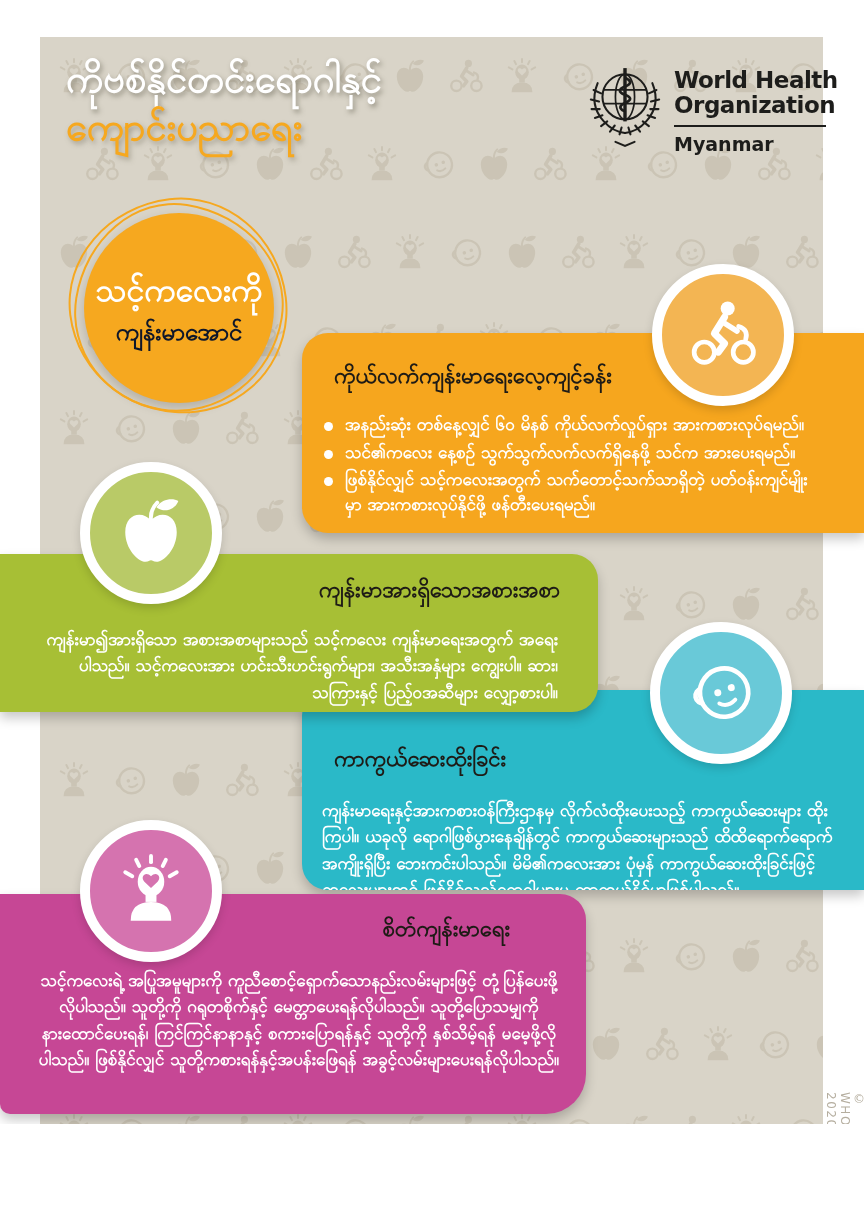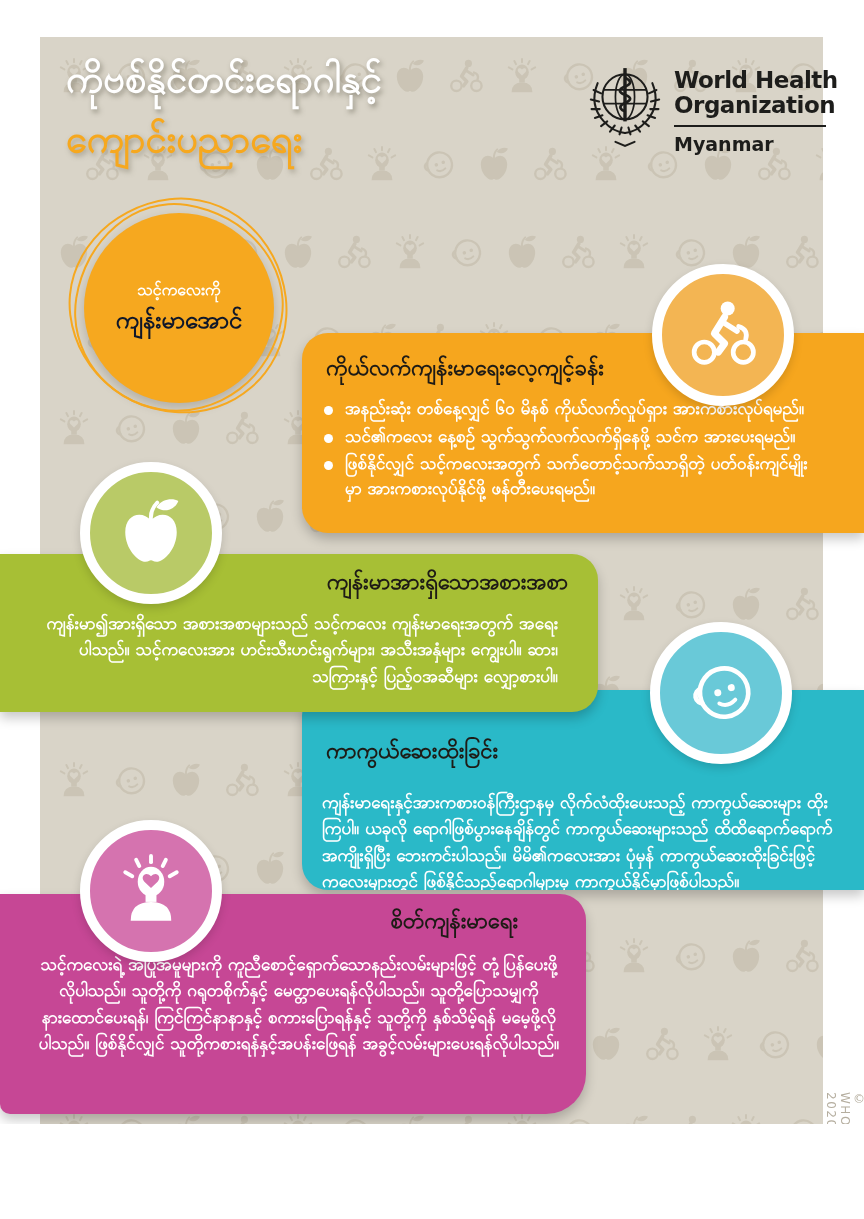--- a/index.html
+++ b/index.html
@@ -5,44 +5,44 @@
   html,body{margin:0;padding:0;background:#fff;}
   .canvas{position:relative;width:864px;height:1124px;background:#ffffff;overflow:hidden;
           font-family:"DejaVu Sans","Liberation Sans",sans-serif;}
   
   .poster-bg{position:absolute;left:40px;top:37px;width:783px;height:1141px;background:#d9d4c8;overflow:hidden;}
   .pattern{position:absolute;left:0;top:0;width:783px;height:1141px;color:#c4bdac;opacity:.65;--hole:#d9d4c8;}
 
   
   .title{position:absolute;left:66px;top:58px;z-index:4;line-height:1.15;}
   .title .t1{font-size:38px;font-weight:bold;color:#ffffff;text-shadow:2px 3px 5px rgba(90,85,70,.55);}
-  .title .t2{font-size:38px;font-weight:bold;color:#f6a81f;margin-top:16px;text-shadow:2px 3px 5px rgba(120,113,95,.5);}
+  .title .t2{font-size:38px;font-weight:bold;color:#f6a81f;margin-top:4px;text-shadow:2px 3px 5px rgba(120,113,95,.5);}
 
   
   .who{position:absolute;left:584px;top:62px;z-index:4;display:flex;align-items:flex-start;color:#1d1d1b;}
   .who .emblem{width:82px;height:86px;flex:0 0 auto;}
   .who .wtxt{margin-left:8px;padding-top:6px;}
   .who .org{font-size:23px;font-weight:bold;line-height:1.08;letter-spacing:-.5px;}
   .who .rule{height:2px;background:#1d1d1b;margin:7px 0 6px 0;width:152px;}
   .who .country{font-size:19px;font-weight:bold;}
 
   
   .badge{position:absolute;left:84px;top:213px;width:190px;height:190px;background:#f6a81f;border-radius:50%;
          display:flex;flex-direction:column;align-items:center;justify-content:center;z-index:5;
          box-shadow:0 5px 12px rgba(0,0,0,.18);text-align:center;}
   .badge::before{content:"";position:absolute;inset:-9px;border:2px solid #f6a81f;
          border-radius:46% 54% 51% 49% / 53% 47% 53% 47%;transform:rotate(9deg);}
   .badge::after{content:"";position:absolute;inset:-15px -13px -11px -15px;border:2px solid #f6a81f;
          border-radius:52% 48% 47% 53% / 48% 52% 48% 52%;transform:rotate(-7deg);}
-  .badge .b1{font-size:16px;font-weight:bold;color:#ffffff;line-height:1.5;}
+  .badge .b1{font-size:32px;font-weight:bold;color:#ffffff;line-height:1.5;}
   .badge .b2,.badge .b3{font-size:24px;font-weight:bold;color:#0f172a;line-height:1.5;}
 
   
   .box{position:absolute;overflow:hidden;box-shadow:0 6px 12px rgba(0,0,0,.22);}
-  .box h2{margin:4px;font-size:22px;font-weight:bold;color:#1e1b16;}
+  .box h2{margin:12px;font-size:22px;font-weight:bold;color:#1e1b16;}
   .box .body{font-size:17px;font-weight:bold;color:#ffffff;line-height:1.55;}
 
   .box.exercise{left:302px;top:333px;width:562px;height:200px;background:#f6a61e;border-radius:26px 0 0 26px;z-index:2;padding:0;}
   .exercise h2{padding:16px 0 6px 20px;}
   .exercise ul{list-style:none;margin:2px 0 0 0;padding:0 44px 0 20px;}
   .exercise li{display:flex;margin-bottom:3px;}
   .exercise .dot{flex:0 0 9px;width:9px;height:9px;border-radius:50%;background:#fff;margin:10px 12px 0 2px;}
   .exercise .body{line-height:1.45;}
 
   .box.nutrition{left:0;top:554px;width:598px;height:158px;background:#a7bf35;border-radius:0 26px 26px 0;z-index:2;}

